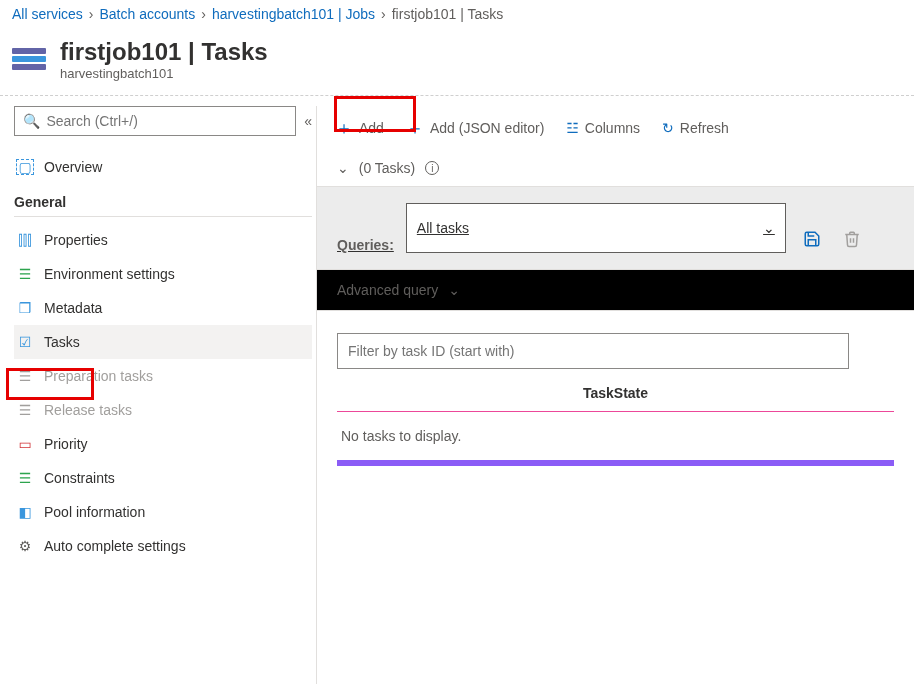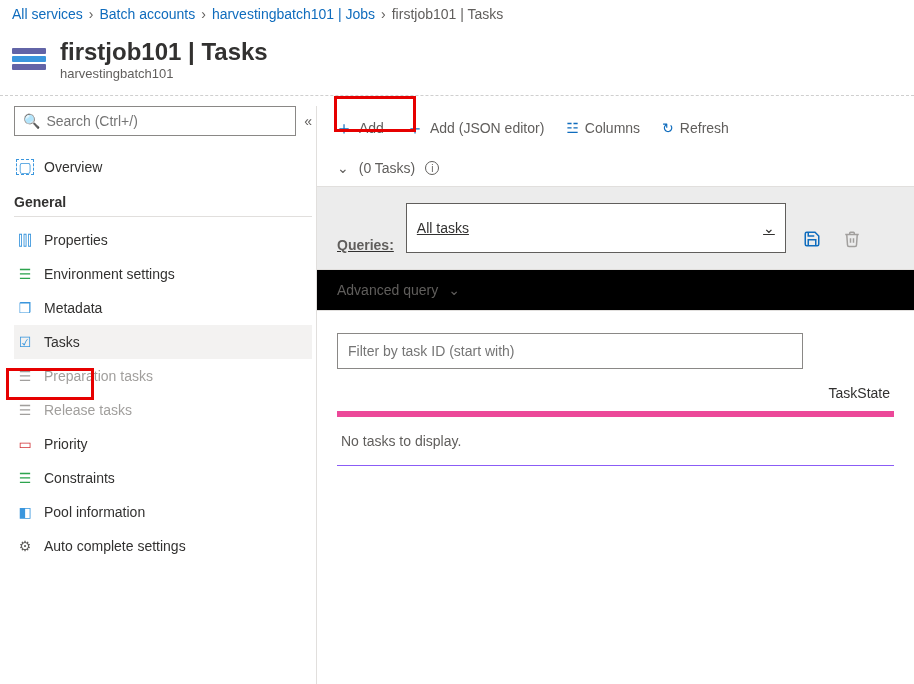--- a/index.html
+++ b/index.html
@@ -39,23 +39,23 @@
 .taskcount-row .lbl { color: #0f6cbd; font-weight: 600; }
 .taskcount-row .muted { color: #605e5c; font-weight: 400; }
 .info-circle { border: 1px solid #605e5c; border-radius: 50%; width: 14px; height: 14px; display: inline-flex; align-items: center; justify-content: center; font-size: 10px; color: #605e5c; }
 .query-bar { background: #ececec; padding: 16px 20px; display: flex; align-items: flex-end; gap: 12px; border-top: 1px solid #e1dfdd; border-bottom: 1px solid #e1dfdd; text-decoration: underline; }
 .query-bar .qlabel { font-weight: 600; color: #605e5c; }
 .query-bar select, .qselect { flex: 1; background: #fff; border: 1px solid #605e5c; padding: 16px 10px; display: flex; justify-content: space-between; align-items: center; cursor: pointer; max-width: 380px; }
 .iconbtn { width: 28px; height: 28px; display: inline-flex; align-items: center; justify-content: center; cursor: pointer; color: #0f6cbd; }
 .iconbtn.muted { color: #a19f9d; }
 .advq-bar { background: #000000; padding: 12px 20px; display: flex; align-items: center; gap: 10px; color: #605e5c; border-bottom: 1px solid #e1dfdd; }
 .filter-area { padding: 22px 20px; }
-.filter-input { width: 466px; border: 1px solid #8a8886; padding: 9px 10px; font-size: 14px; color: #701a75; }
-.thead { display: flex; justify-content: flex-end; padding: 16px 4px 10px 4px; font-weight: 400; border-bottom: 6px solid #ec4899; }
-.empty { padding: 16px 4px; color: #605e5c; border-bottom: 1px solid #8b5cf6; }
+.filter-input { width: 512px; border: 1px solid #8a8886; padding: 9px 10px; font-size: 14px; color: #701a75; }
+.thead { display: flex; justify-content: center; padding: 16px 4px 10px 4px; font-weight: 700; border-bottom: 1px solid #ec4899; }
+.empty { padding: 16px 4px; color: #605e5c; border-bottom: 6px solid #8b5cf6; }
 </style>
 </head>
 <body>
 
 <div class="breadcrumb">
   <a>All services</a>
   <span class="sep">›</span>
   <a>Batch accounts</a>
   <span class="sep">›</span>
   <a>harvestingbatch101 | Jobs</a>

